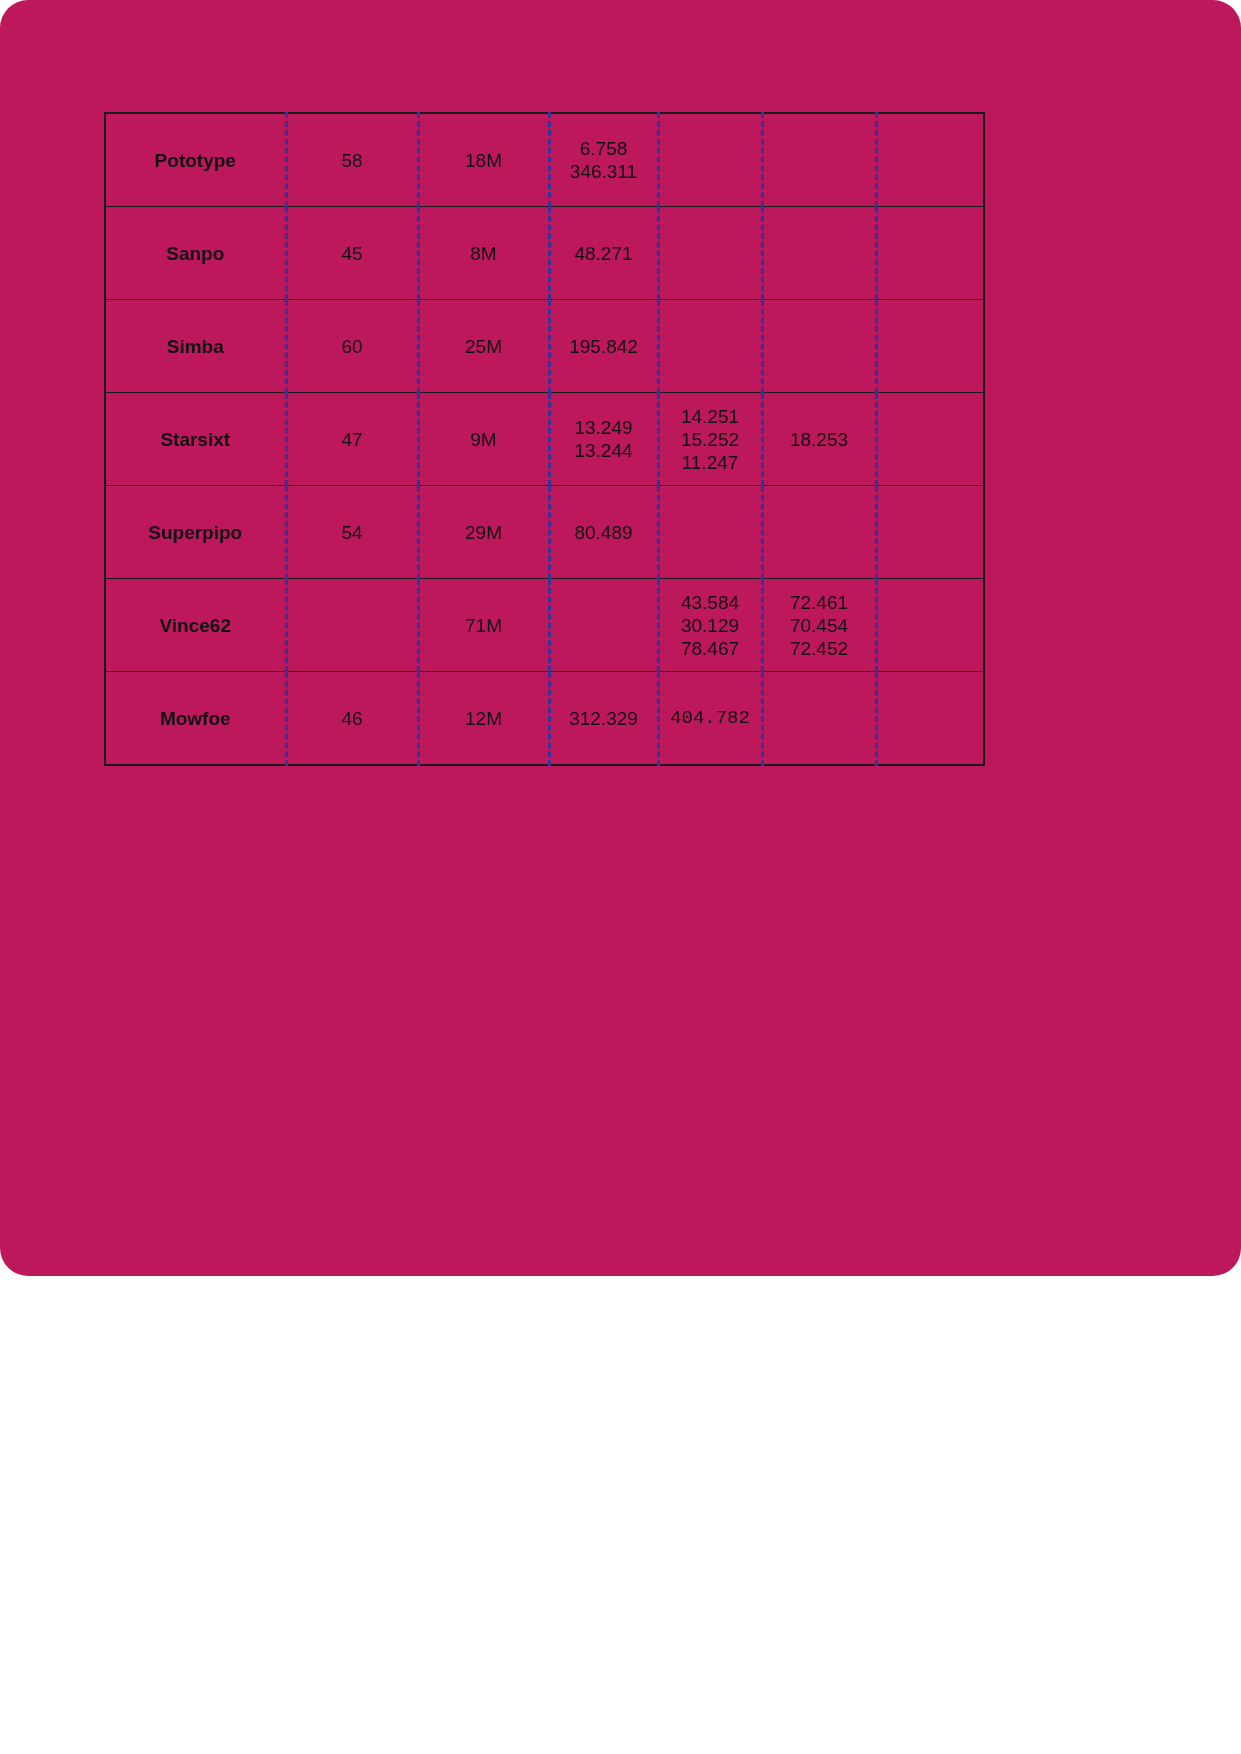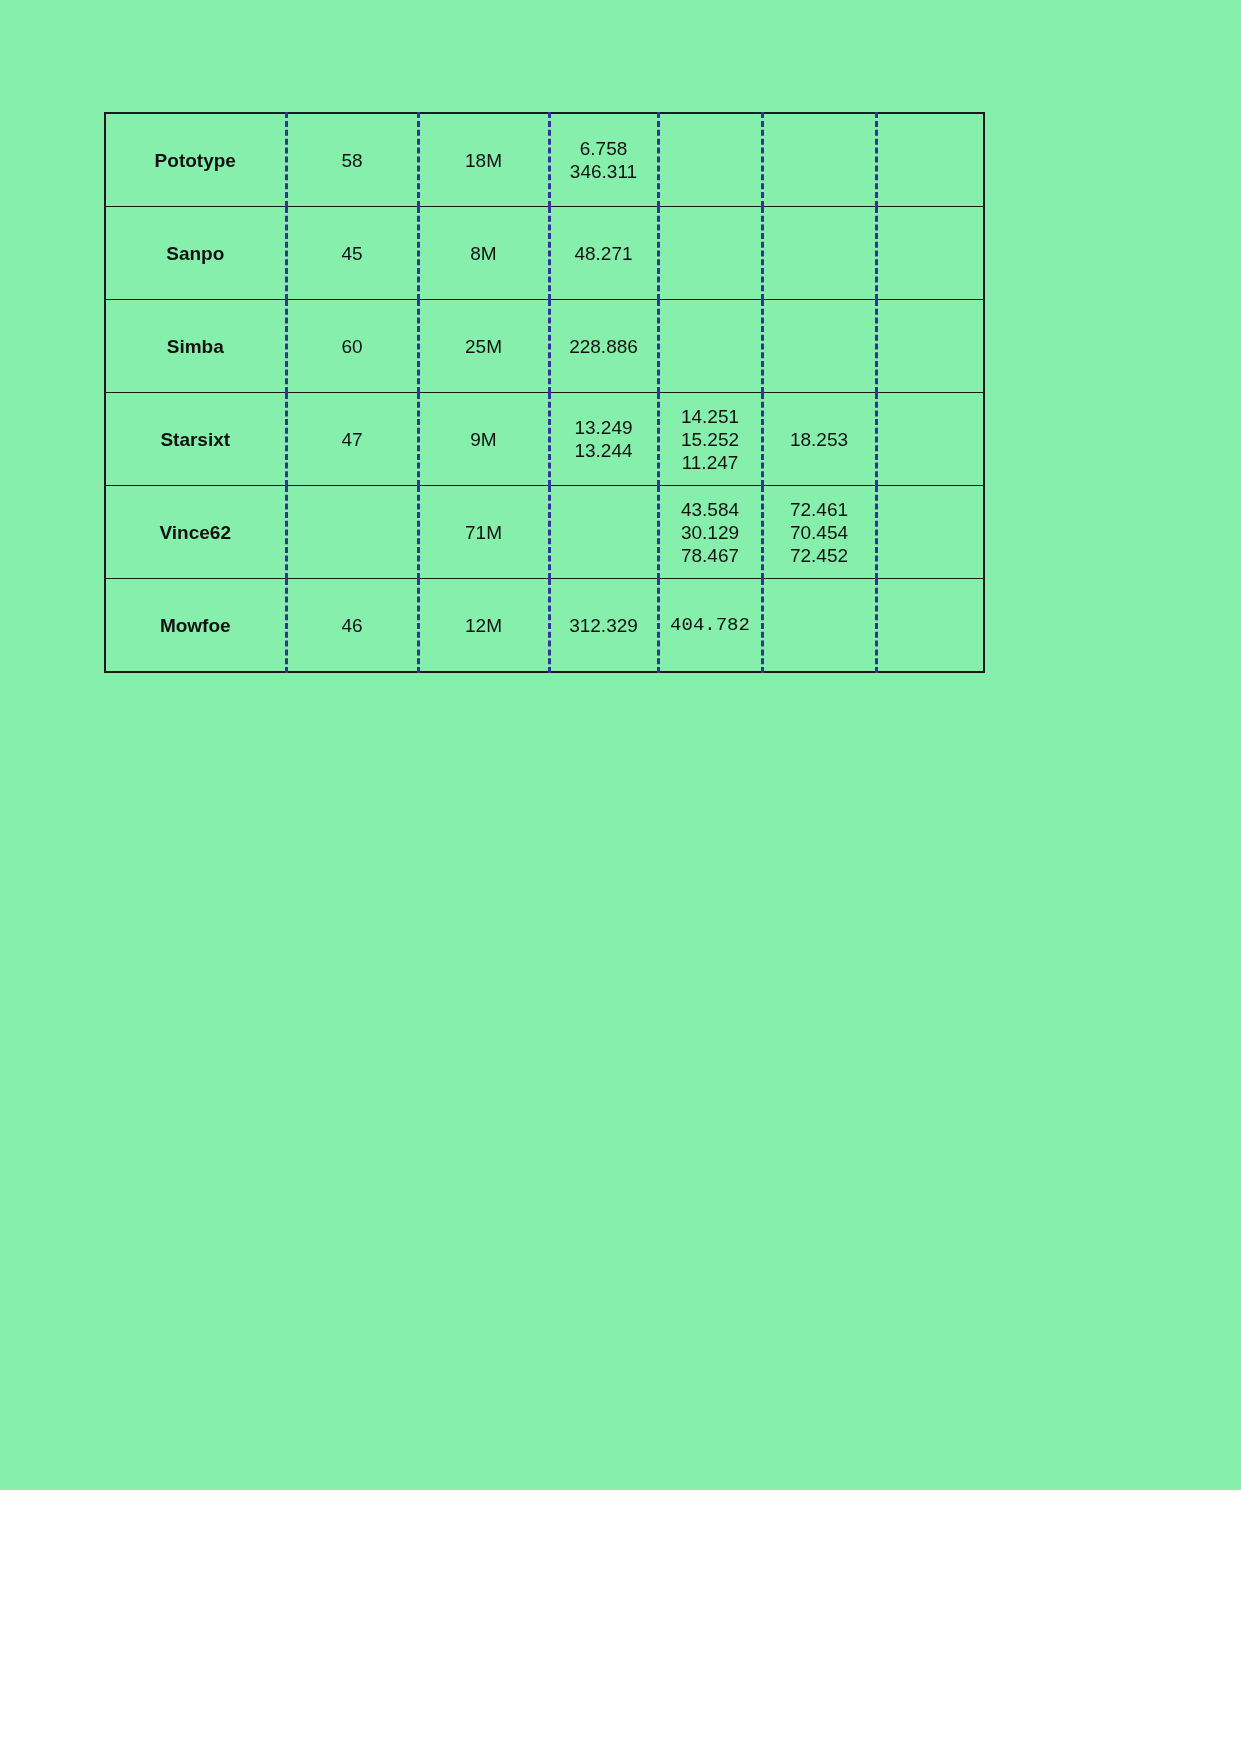--- a/index.html
+++ b/index.html
@@ -1,18 +1,18 @@
 <!DOCTYPE html>
 <html><head>
 <meta charset="utf-8">
 <style>
   html, body { margin: 0; padding: 0; background: #ffffff; }
   body { width: 1241px; height: 1754px; position: relative; overflow: hidden;
          font-family: "Liberation Sans", "DejaVu Sans", sans-serif; color: #111; }
-  .page { position: absolute; left: 0; top: 0; width: 1241px; height: 1490px; background: #86efac; }
+  .page { position: absolute; left: 0; top: 0; width: 1241px; height: 1276px; background: #be185d; border-radius: 28px; }
   table.grid {
     position: absolute; left: 104px; top: 112px;
     border-collapse: collapse; table-layout: fixed;
     border: 2px solid #1a1a1a;
   }
   table.grid td {
     height: 92px; padding: 0; text-align: center; vertical-align: middle;
     font-size: 19px; line-height: 23px;
     border-top: 1.5px solid #1a1a1a; border-bottom: 1.5px solid #1a1a1a;
     border-left: none; border-right: none;
@@ -61,21 +61,21 @@
           </td>
           <td class="divider-right multiline" style="border-right-color: rgb(51, 51, 154);"></td>
           <td class="divider-right multiline" style="border-right-color: rgb(51, 51, 154);"></td>
           <td></td>
         </tr>
         <tr>
           <td class="divider-right name" style="border-right-color: rgb(51, 51, 154);">Simba</td>
           <td class="divider-right" style="border-right-color: rgb(51, 51, 154);">60</td>
           <td class="divider-right" style="border-right-color: rgb(51, 51, 154);">25M</td>
           <td class="divider-right multiline" style="border-right-color: rgb(51, 51, 154);">
-            <span>228.886</span>
+            <span>195.842</span>
           </td>
           <td class="divider-right multiline" style="border-right-color: rgb(51, 51, 154);"></td>
           <td class="divider-right multiline" style="border-right-color: rgb(51, 51, 154);"></td>
           <td></td>
         </tr>
         <tr>
           <td class="divider-right name" style="border-right-color: rgb(51, 51, 154);">Starsixt</td>
           <td class="divider-right" style="border-right-color: rgb(51, 51, 154);">47</td>
           <td class="divider-right" style="border-right-color: rgb(51, 51, 154);">9M</td>
           <td class="divider-right multiline" style="border-right-color: rgb(51, 51, 154);">
@@ -83,20 +83,31 @@
             <span>13.244</span>
           </td>
           <td class="divider-right multiline" style="border-right-color: rgb(51, 51, 154);">
             <span>14.251</span>
             <span>15.252</span>
             <span>11.247</span>
           </td>
           <td class="divider-right multiline" style="border-right-color: rgb(51, 51, 154); margin-top: 11px;">
             <span>18.253</span>
           </td>
+          <td></td>
+        </tr>
+        <tr>
+          <td class="divider-right name" style="border-right-color: rgb(51, 51, 154);">Superpipo</td>
+          <td class="divider-right" style="border-right-color: rgb(51, 51, 154);">54</td>
+          <td class="divider-right" style="border-right-color: rgb(51, 51, 154);">29M</td>
+          <td class="divider-right multiline" style="border-right-color: rgb(51, 51, 154);">
+            <span>80.489</span>
+          </td>
+          <td class="divider-right multiline" style="border-right-color: rgb(51, 51, 154);"></td>
+          <td class="divider-right multiline" style="border-right-color: rgb(51, 51, 154);"></td>
           <td></td>
         </tr>
         <tr>
           <td class="divider-right name" style="border-right-color: rgb(51, 51, 154);">Vince62</td>
           <td class="divider-right" style="border-right-color: rgb(51, 51, 154);"></td>
           <td class="divider-right" style="border-right-color: rgb(51, 51, 154);">71M</td>
           <td class="divider-right multiline" style="border-right-color: rgb(51, 51, 154);"></td>
           <td class="divider-right multiline" style="border-right-color: rgb(51, 51, 154);">
             <span>43.584</span>
             <span>30.129</span>

